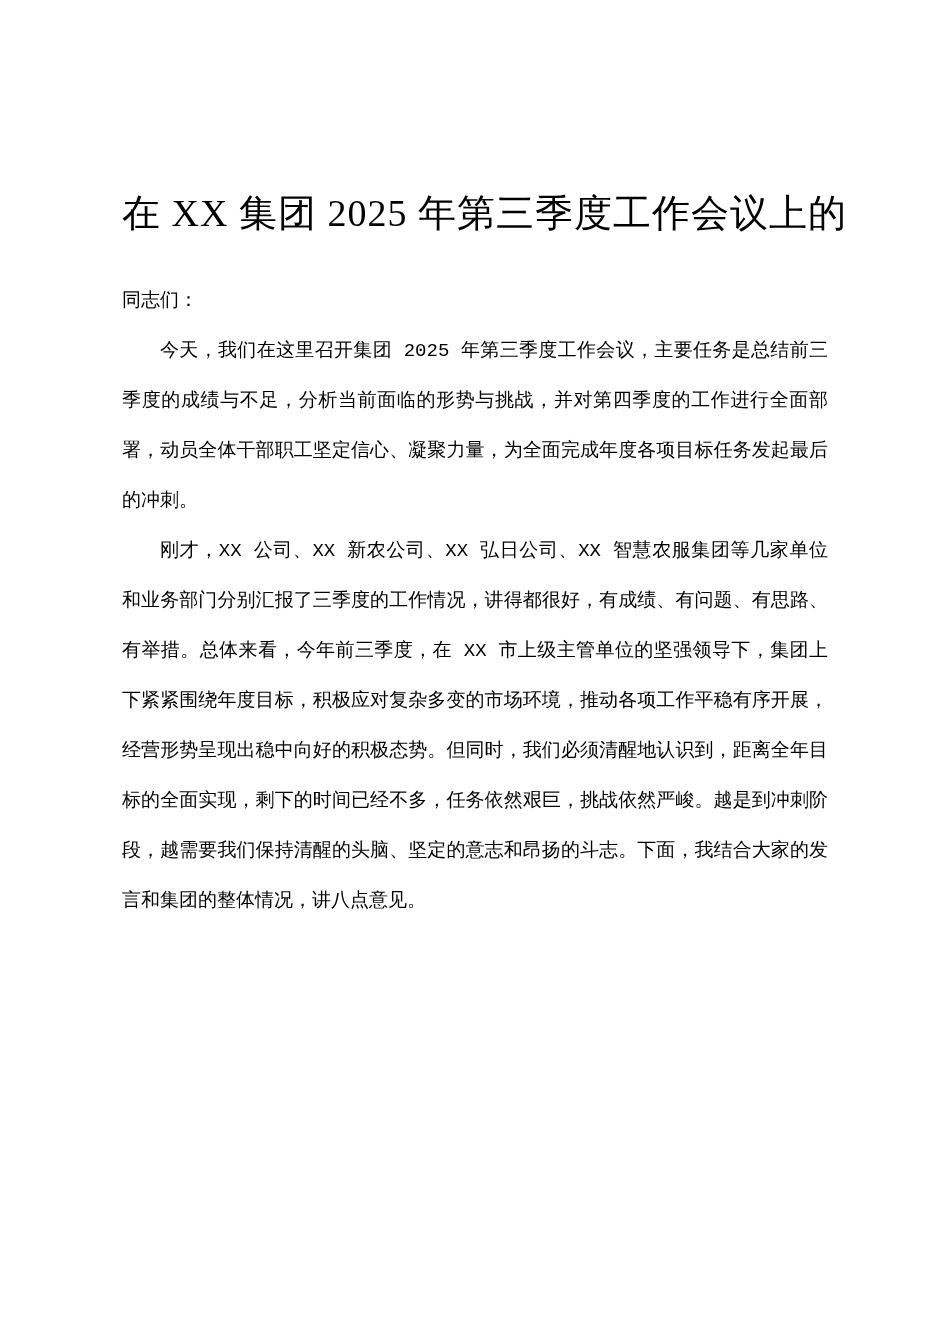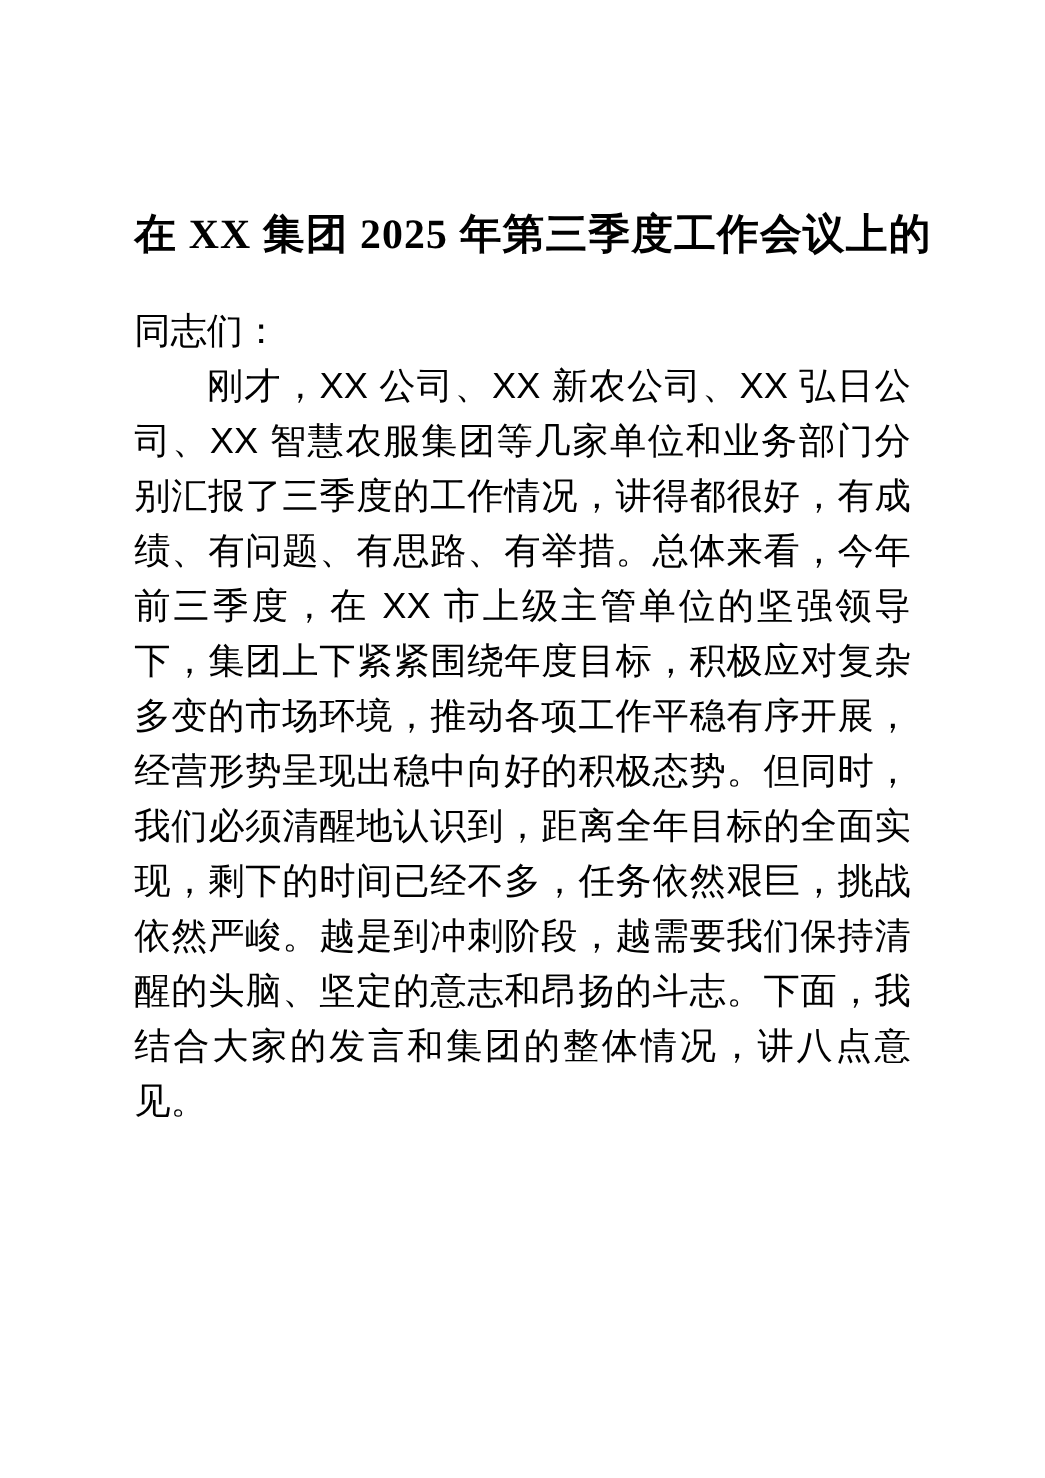--- a/index.html
+++ b/index.html
@@ -16,34 +16,34 @@
   .page {
     box-sizing: border-box;
     width: 950px;
     height: 1344px;
     background: #ffffff;
     padding: 183px 122px 0 122px;
   }
   .doc-title {
     margin: 0;
     font-family: "Liberation Serif", "DejaVu Serif", serif;
-    font-weight: bold;
+    font-weight: normal;
     font-size: 38px;
     line-height: 60px;
     text-align: left;
     letter-spacing: 1px;
   }
   .title-line {
     display: block;
     white-space: nowrap;
   }
   .doc-body {
     margin-top: 33px;
-    font-family: Liberation Sans, sans-serif;
-    font-size: 33px;
+    font-family: Liberation Mono, monospace;
+    font-size: 19px;
     line-height: 50px;
     text-align: justify;
     text-justify: inter-ideograph;
   }
   .para {
     margin: 0;
     padding: 0;
   }
   .para.indented {
     text-indent: 2em;
@@ -53,16 +53,17 @@
 <body>
 
 <div class="page">
 
   <h1 class="doc-title">
     <span class="title-line">在 XX 集团 2025 年第三季度工作会议上的</span>
   </h1>
 
   <div class="doc-body">
     <p class="para">同志们：</p>
+    <p class="para indented">今天，我们在这里召开集团 2025 年第三季度工作会议，主要任务是总结前三季度的成绩与不足，分析当前面临的形势与挑战，并对第四季度的工作进行全面部署，动员全体干部职工坚定信心、凝聚力量，为全面完成年度各项目标任务发起最后的冲刺。</p>
     <p class="para indented">刚才，XX 公司、XX 新农公司、XX 弘日公司、XX 智慧农服集团等几家单位和业务部门分别汇报了三季度的工作情况，讲得都很好，有成绩、有问题、有思路、有举措。总体来看，今年前三季度，在 XX 市上级主管单位的坚强领导下，集团上下紧紧围绕年度目标，积极应对复杂多变的市场环境，推动各项工作平稳有序开展，经营形势呈现出稳中向好的积极态势。但同时，我们必须清醒地认识到，距离全年目标的全面实现，剩下的时间已经不多，任务依然艰巨，挑战依然严峻。越是到冲刺阶段，越需要我们保持清醒的头脑、坚定的意志和昂扬的斗志。下面，我结合大家的发言和集团的整体情况，讲八点意见。</p>
   </div>
 
 </div>
 
 </body></html>

